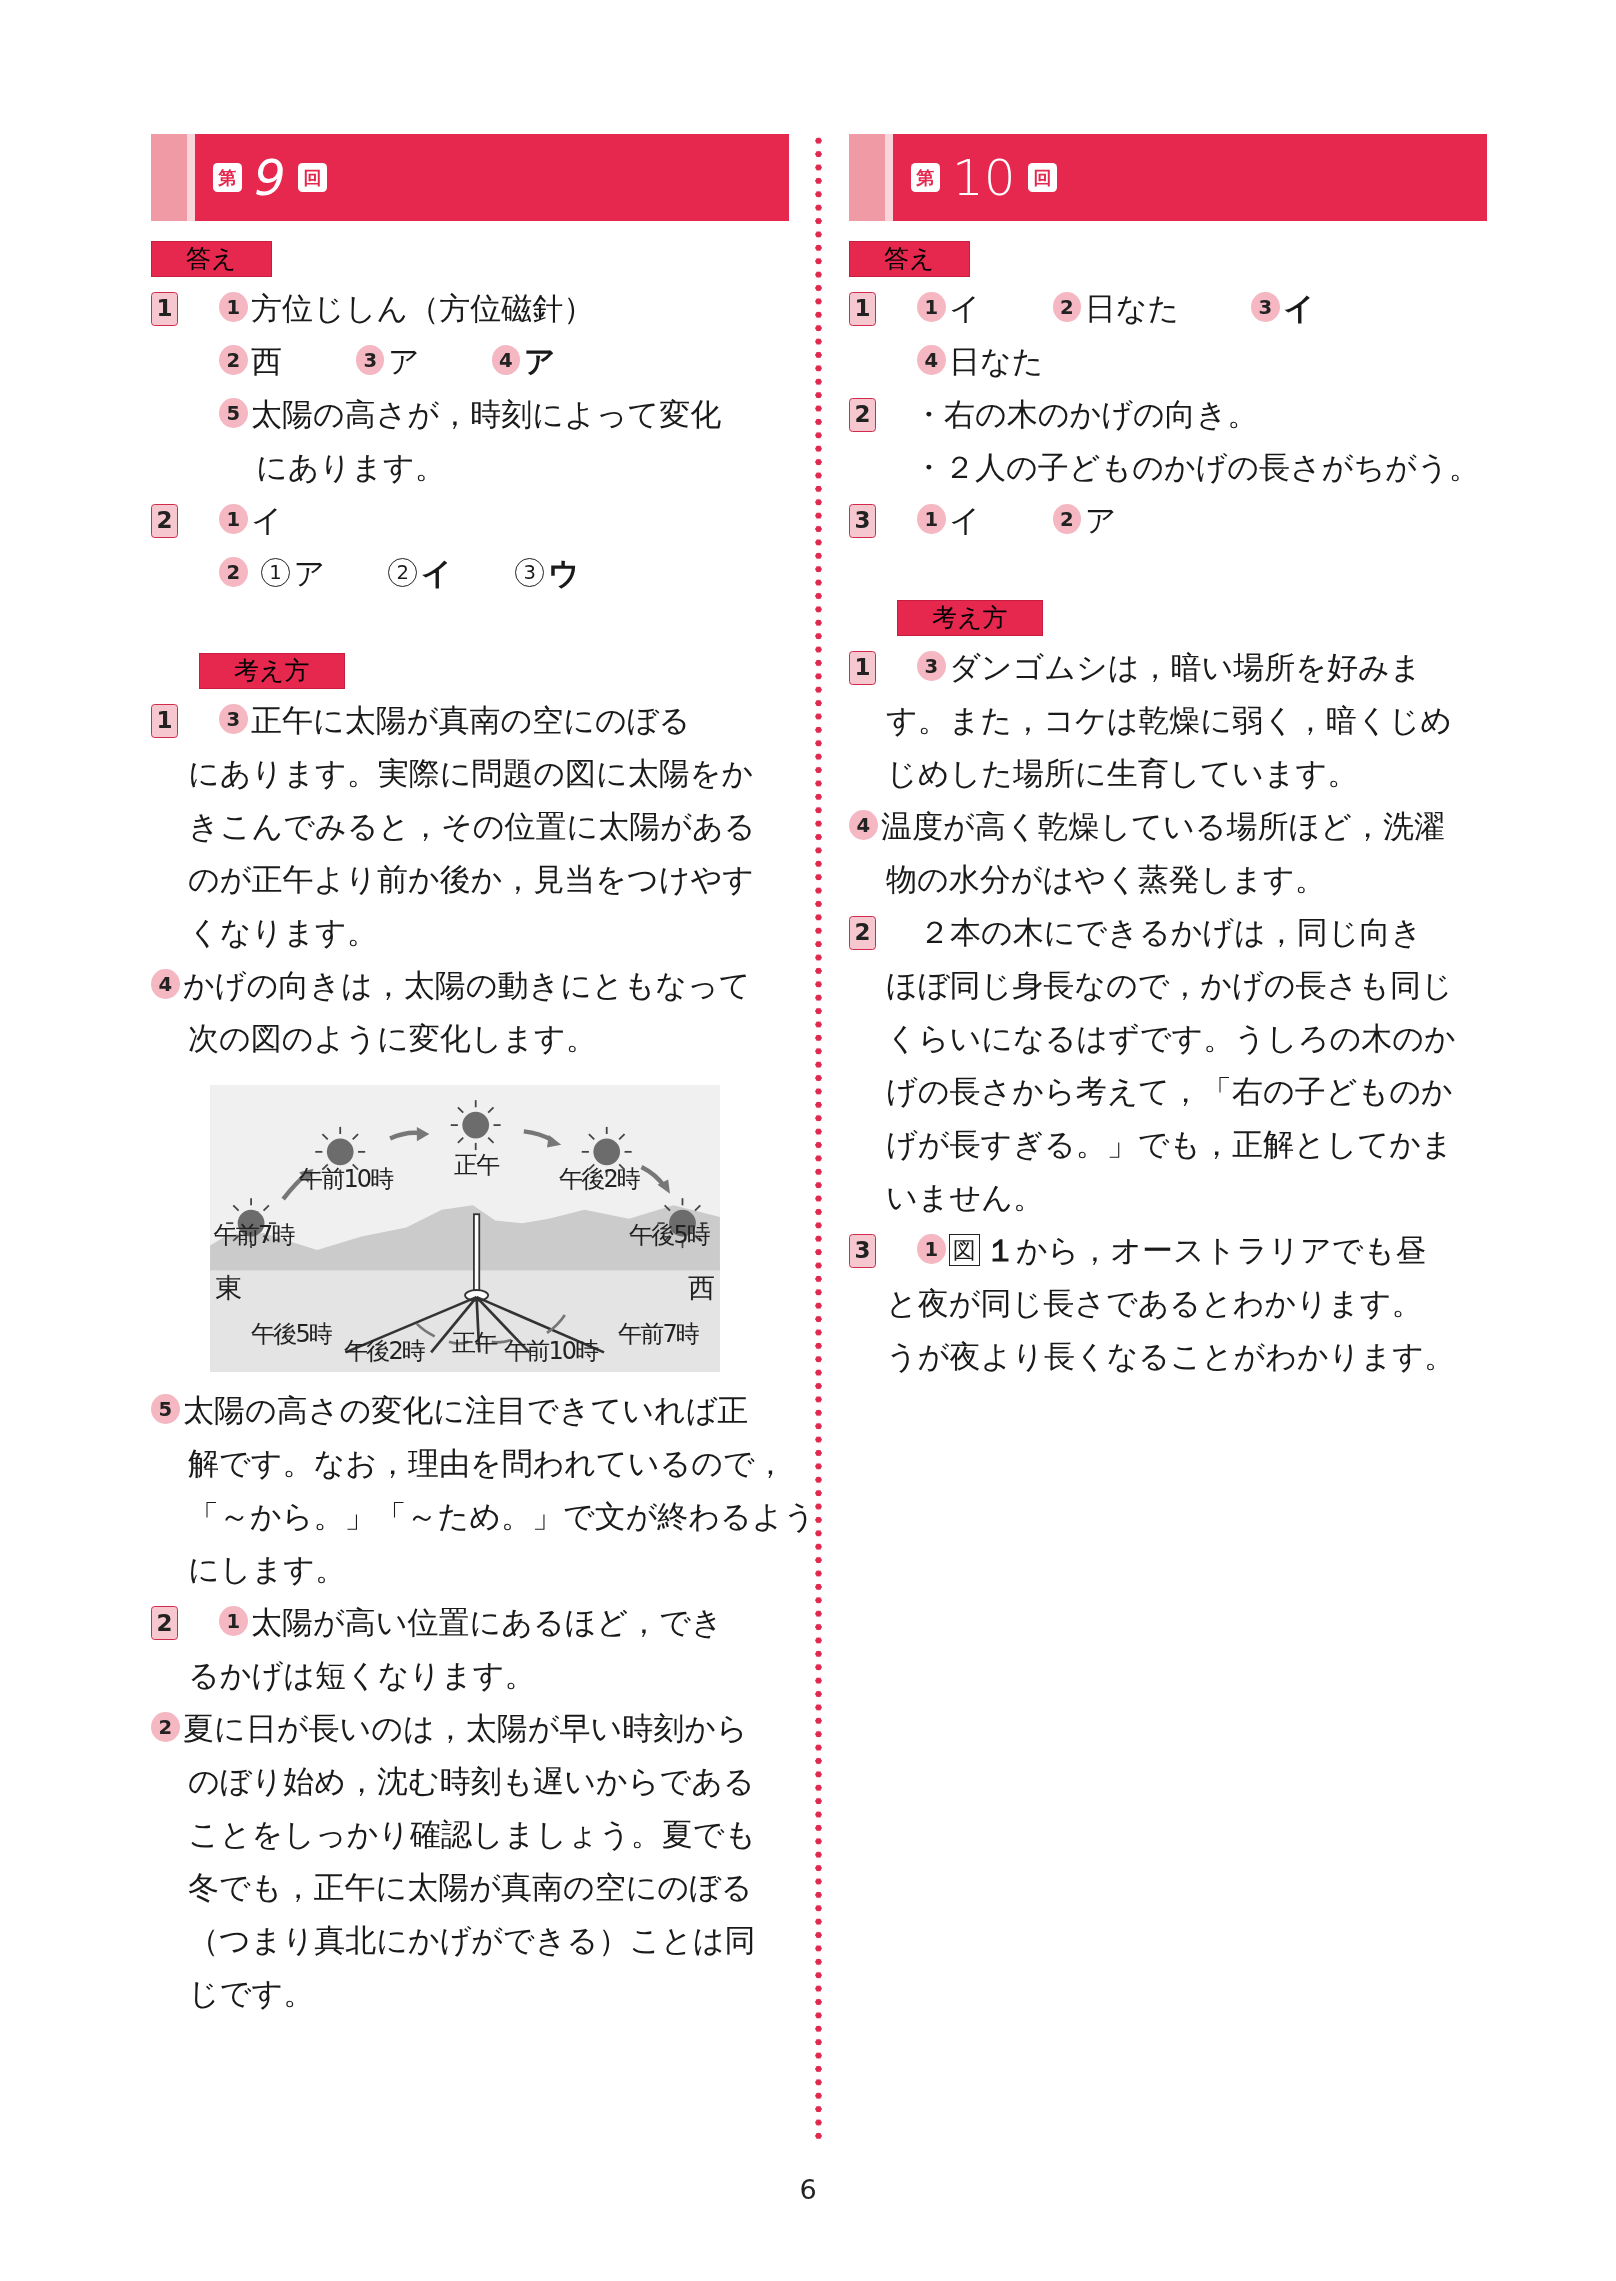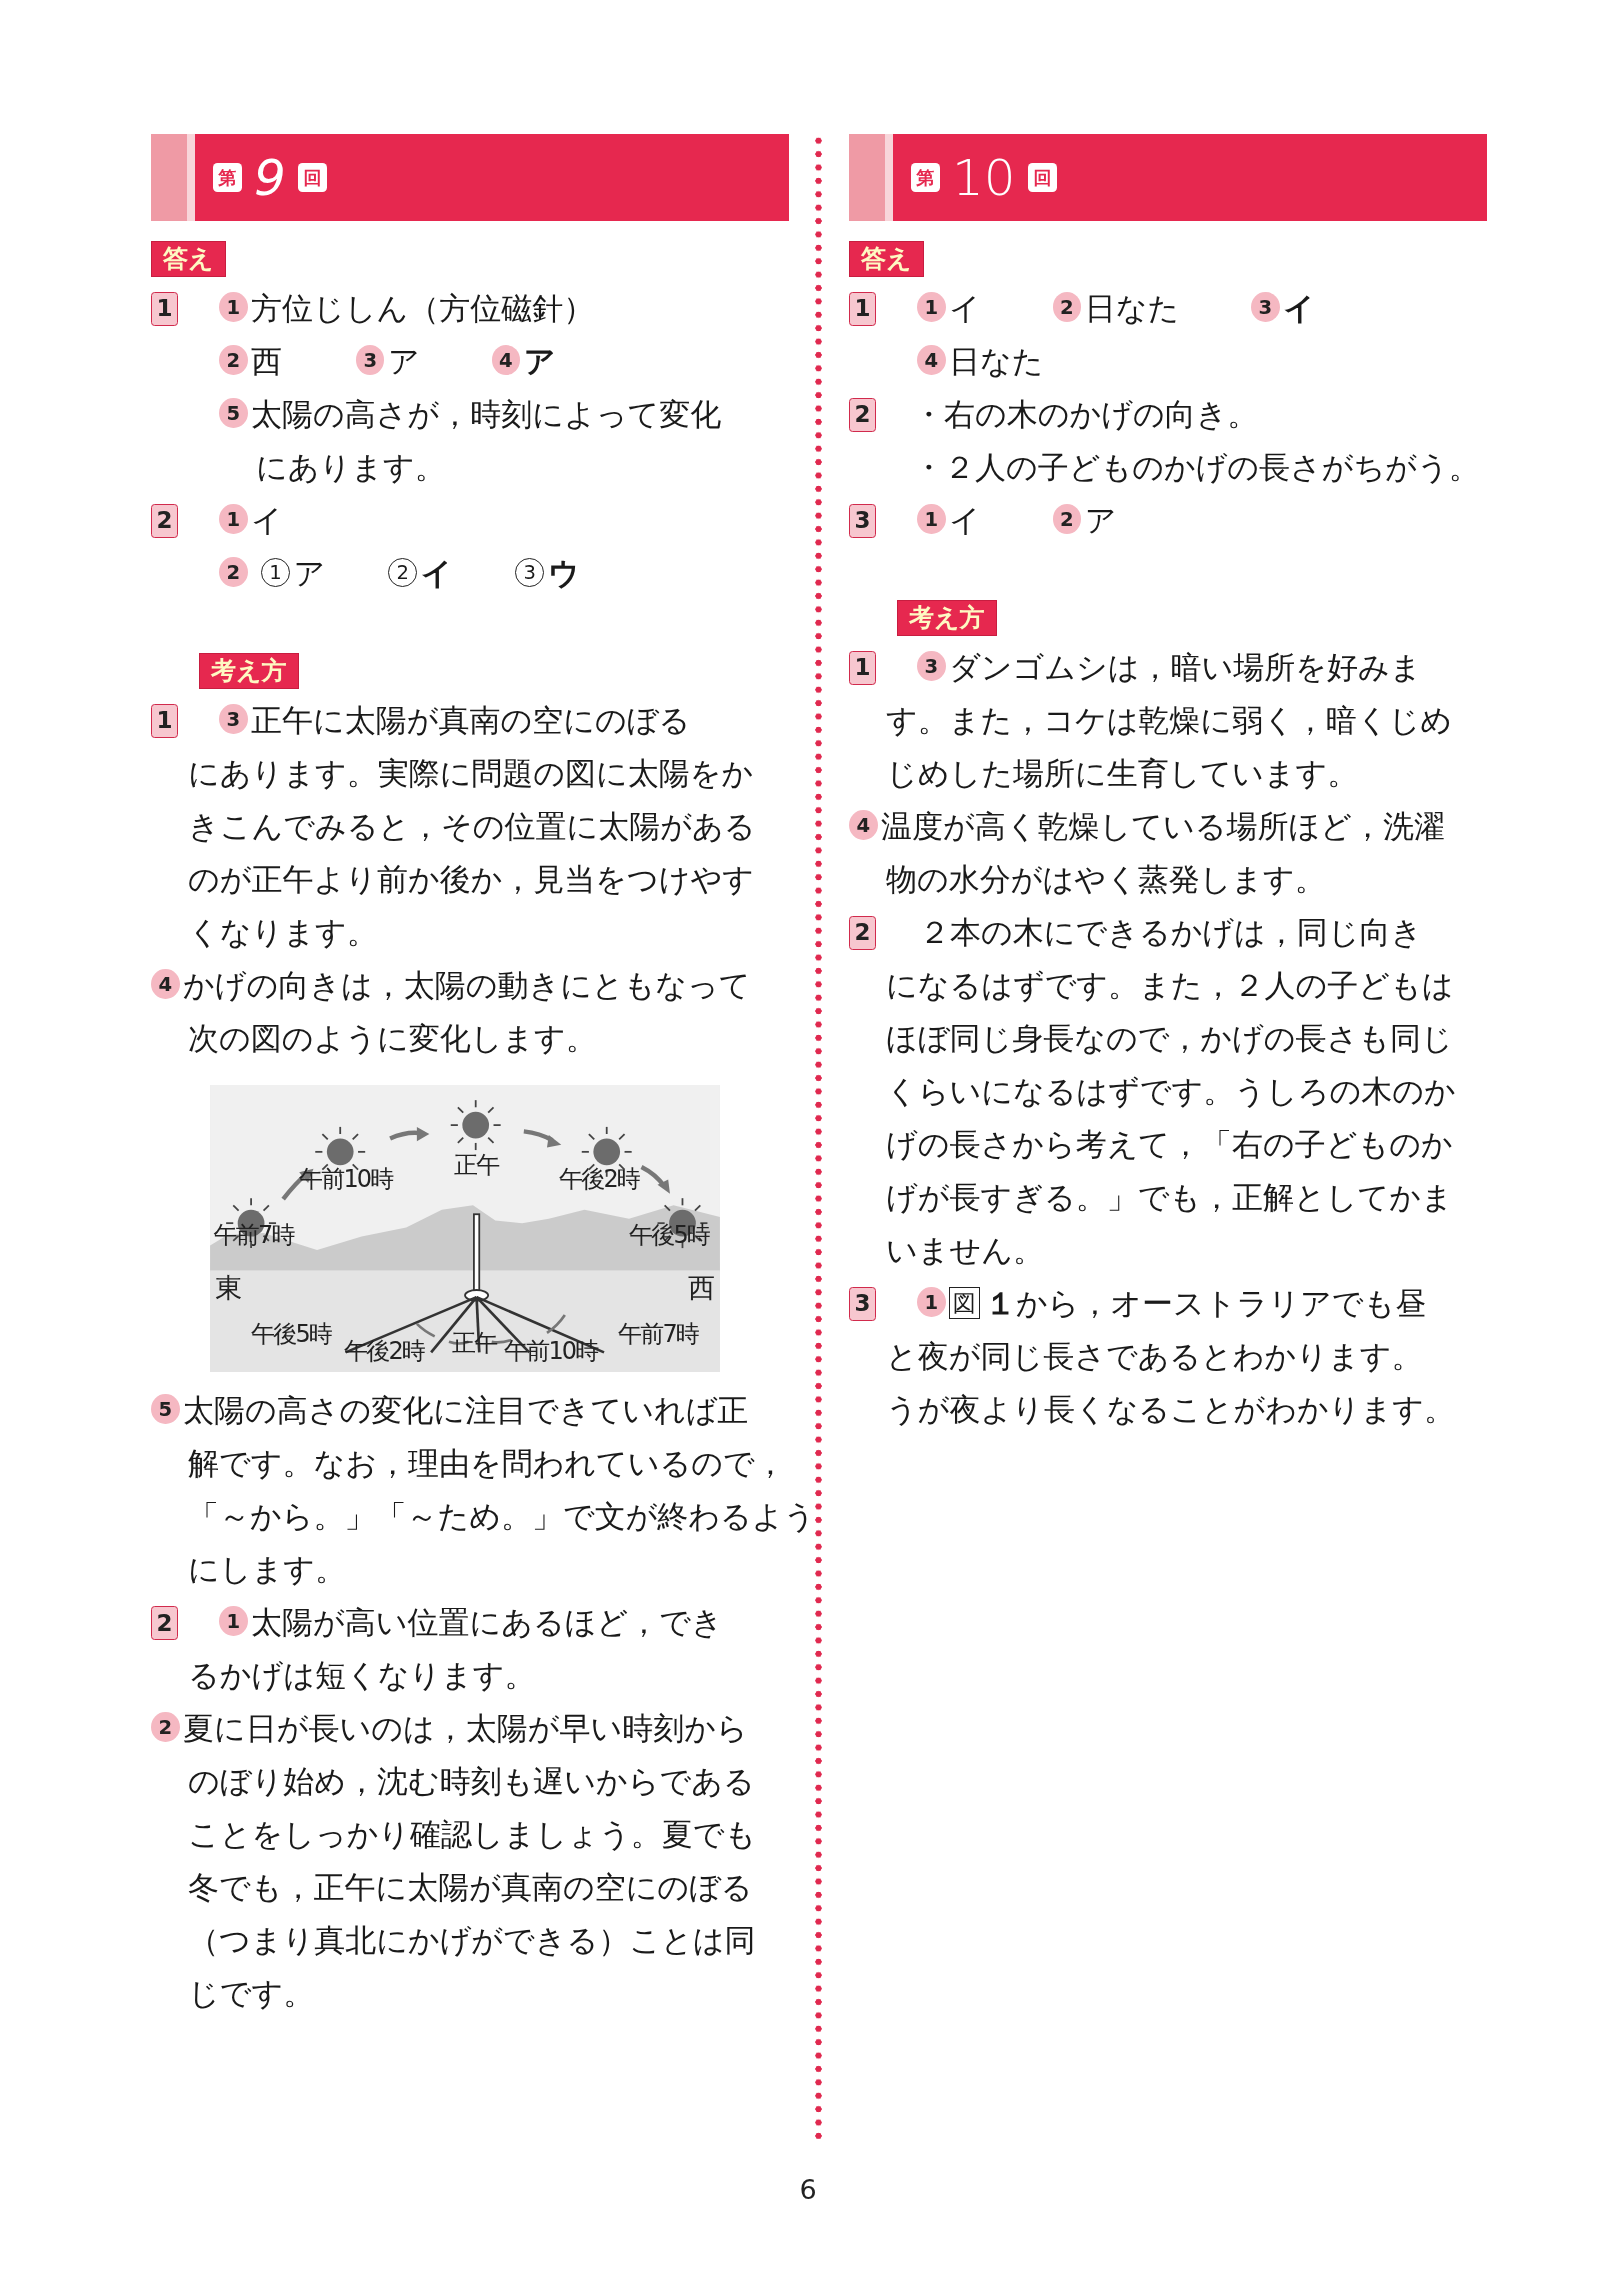--- a/index.html
+++ b/index.html
@@ -29,23 +29,23 @@
     width: 28.5px; height: 28.5px; background: #fff; border-radius: 4.5px;
     color: #e6284f; font-family: "DejaVu Sans", sans-serif; font-weight: bold;
     font-size: 18px; display: flex; align-items: center; justify-content: center;
   }
   .round-num {
     color: #fff; font-family: "DejaVu Sans", sans-serif; font-size: 50px;
     font-weight: 300; line-height: 1; font-style: italic;
   }
 
   .section-tag {
-    display: inline-block; background: #e6284f; color: #fef9c3;
-    font-family: "DejaVu Sans", sans-serif; font-weight: bold; font-size: 25px;
-    padding: 0 11px; height: 34px; line-height: 34px; border: 0.9px solid #c81d40;
+    display: inline-block; background: #e6284f; color: #000000;
+    font-family: "DejaVu Sans", sans-serif; font-weight: normal; font-size: 25px;
+    padding: 0 34px; height: 34px; line-height: 34px; border: 0.9px solid #c81d40;
   }
   .tag-answers { margin-top: 19.6px; }
   .tag-thinking { margin-top: 53px; margin-left: 48px; }
 
   .line { font-size: 31px; line-height: 53px; white-space: nowrap; position: relative; }
   .row { display: flex; align-items: flex-start; }
   .qbox {
     flex: 0 0 auto; width: 25px; height: 32px; margin-top: 9.8px;
     border: 1.8px solid #d12a4c; border-radius: 3.6px; background: #f7c7cf;
     font-family: "DejaVu Sans", sans-serif; font-weight: bold; font-size: 23px;
@@ -342,21 +342,20 @@
 
     <div class="line">
       <span class="sub">4</span><span>温度が高く乾燥している場所ほど，洗濯</span>
     </div>
     <div class="line ind-text">物の水分がはやく蒸発します。</div>
 
     <div class="row line">
       <span class="qbox">2</span>
       <span style="padding-left:43px">２本の木にできるかげは，同じ向き</span>
     </div>
-    <div class="line ind-text">になるはずです。また，２人の子どもは</div>
     <div class="line ind-text">ほぼ同じ身長なので，かげの長さも同じ</div>
     <div class="line ind-text">くらいになるはずです。うしろの木のか</div>
     <div class="line ind-text">げの長さから考えて，「右の子どものか</div>
     <div class="line ind-text">げが長すぎる。」でも，正解としてかま</div>
     <div class="line ind-text">いません。</div>
 
     <div class="row line">
       <span class="qbox">3</span>
       <span style="padding-left:41px">
         <span class="sub">1</span><span class="fig-box">図</span><span class="bold">１</span><span>から，オーストラリアでも昼</span>

